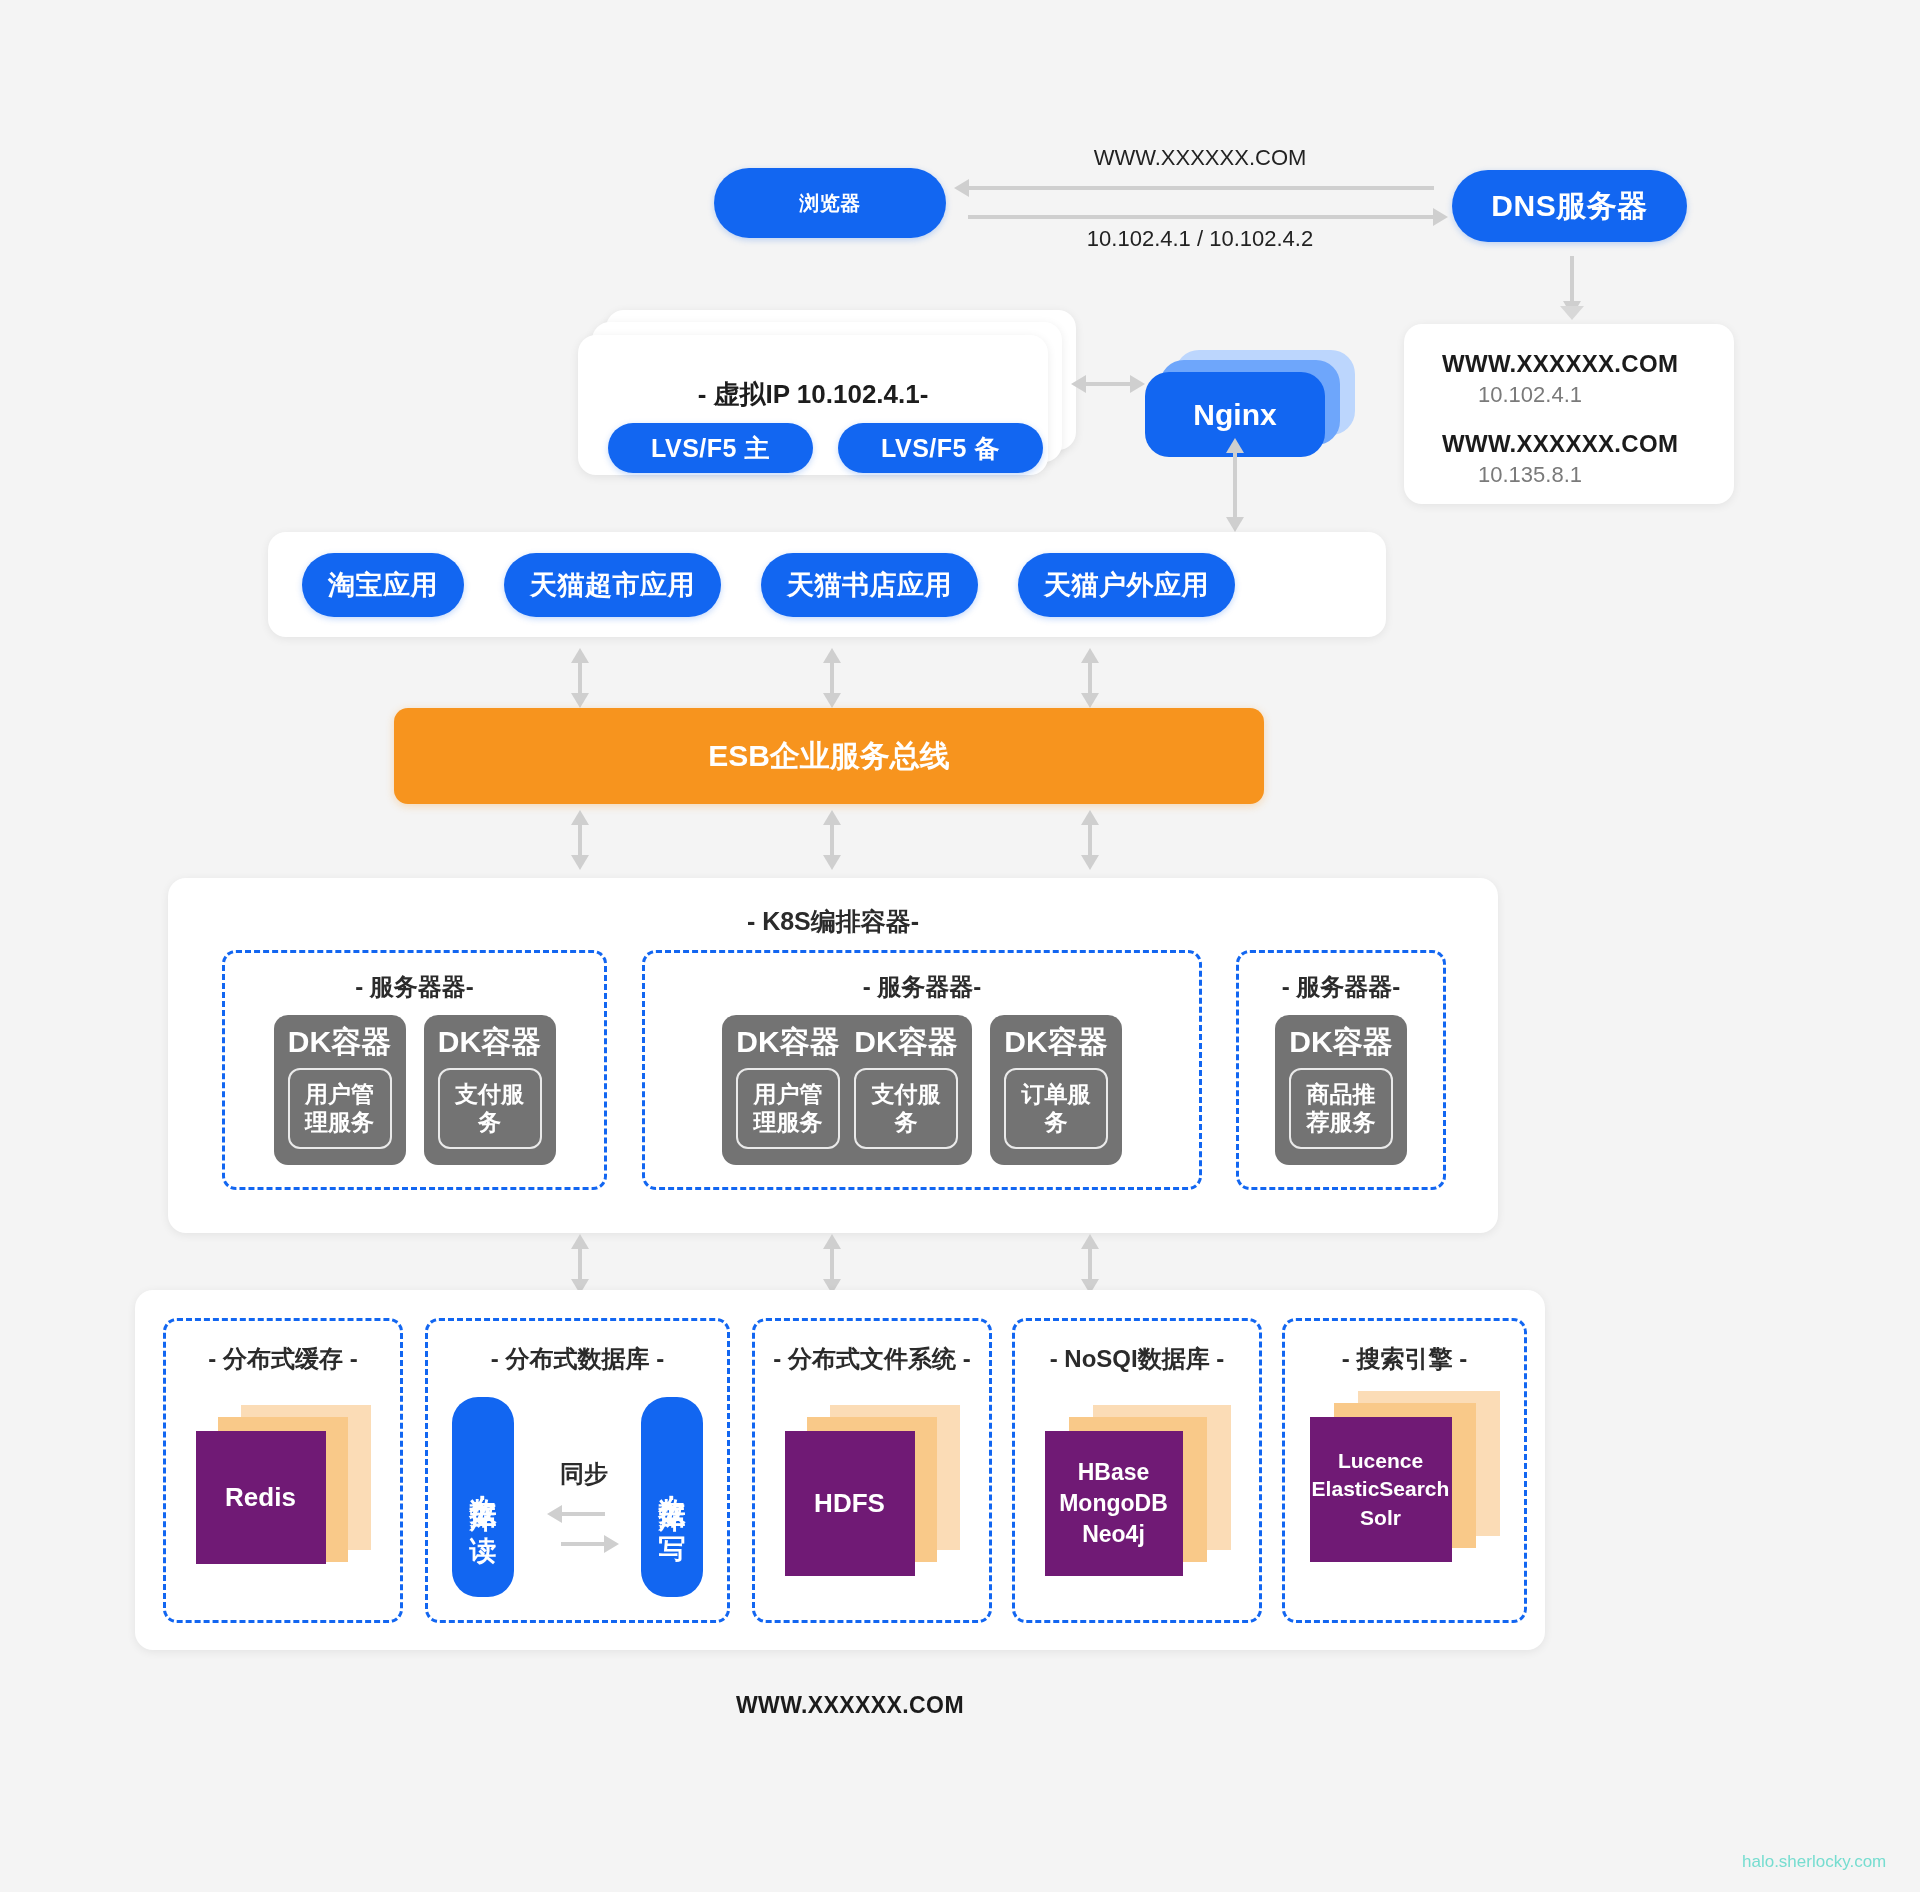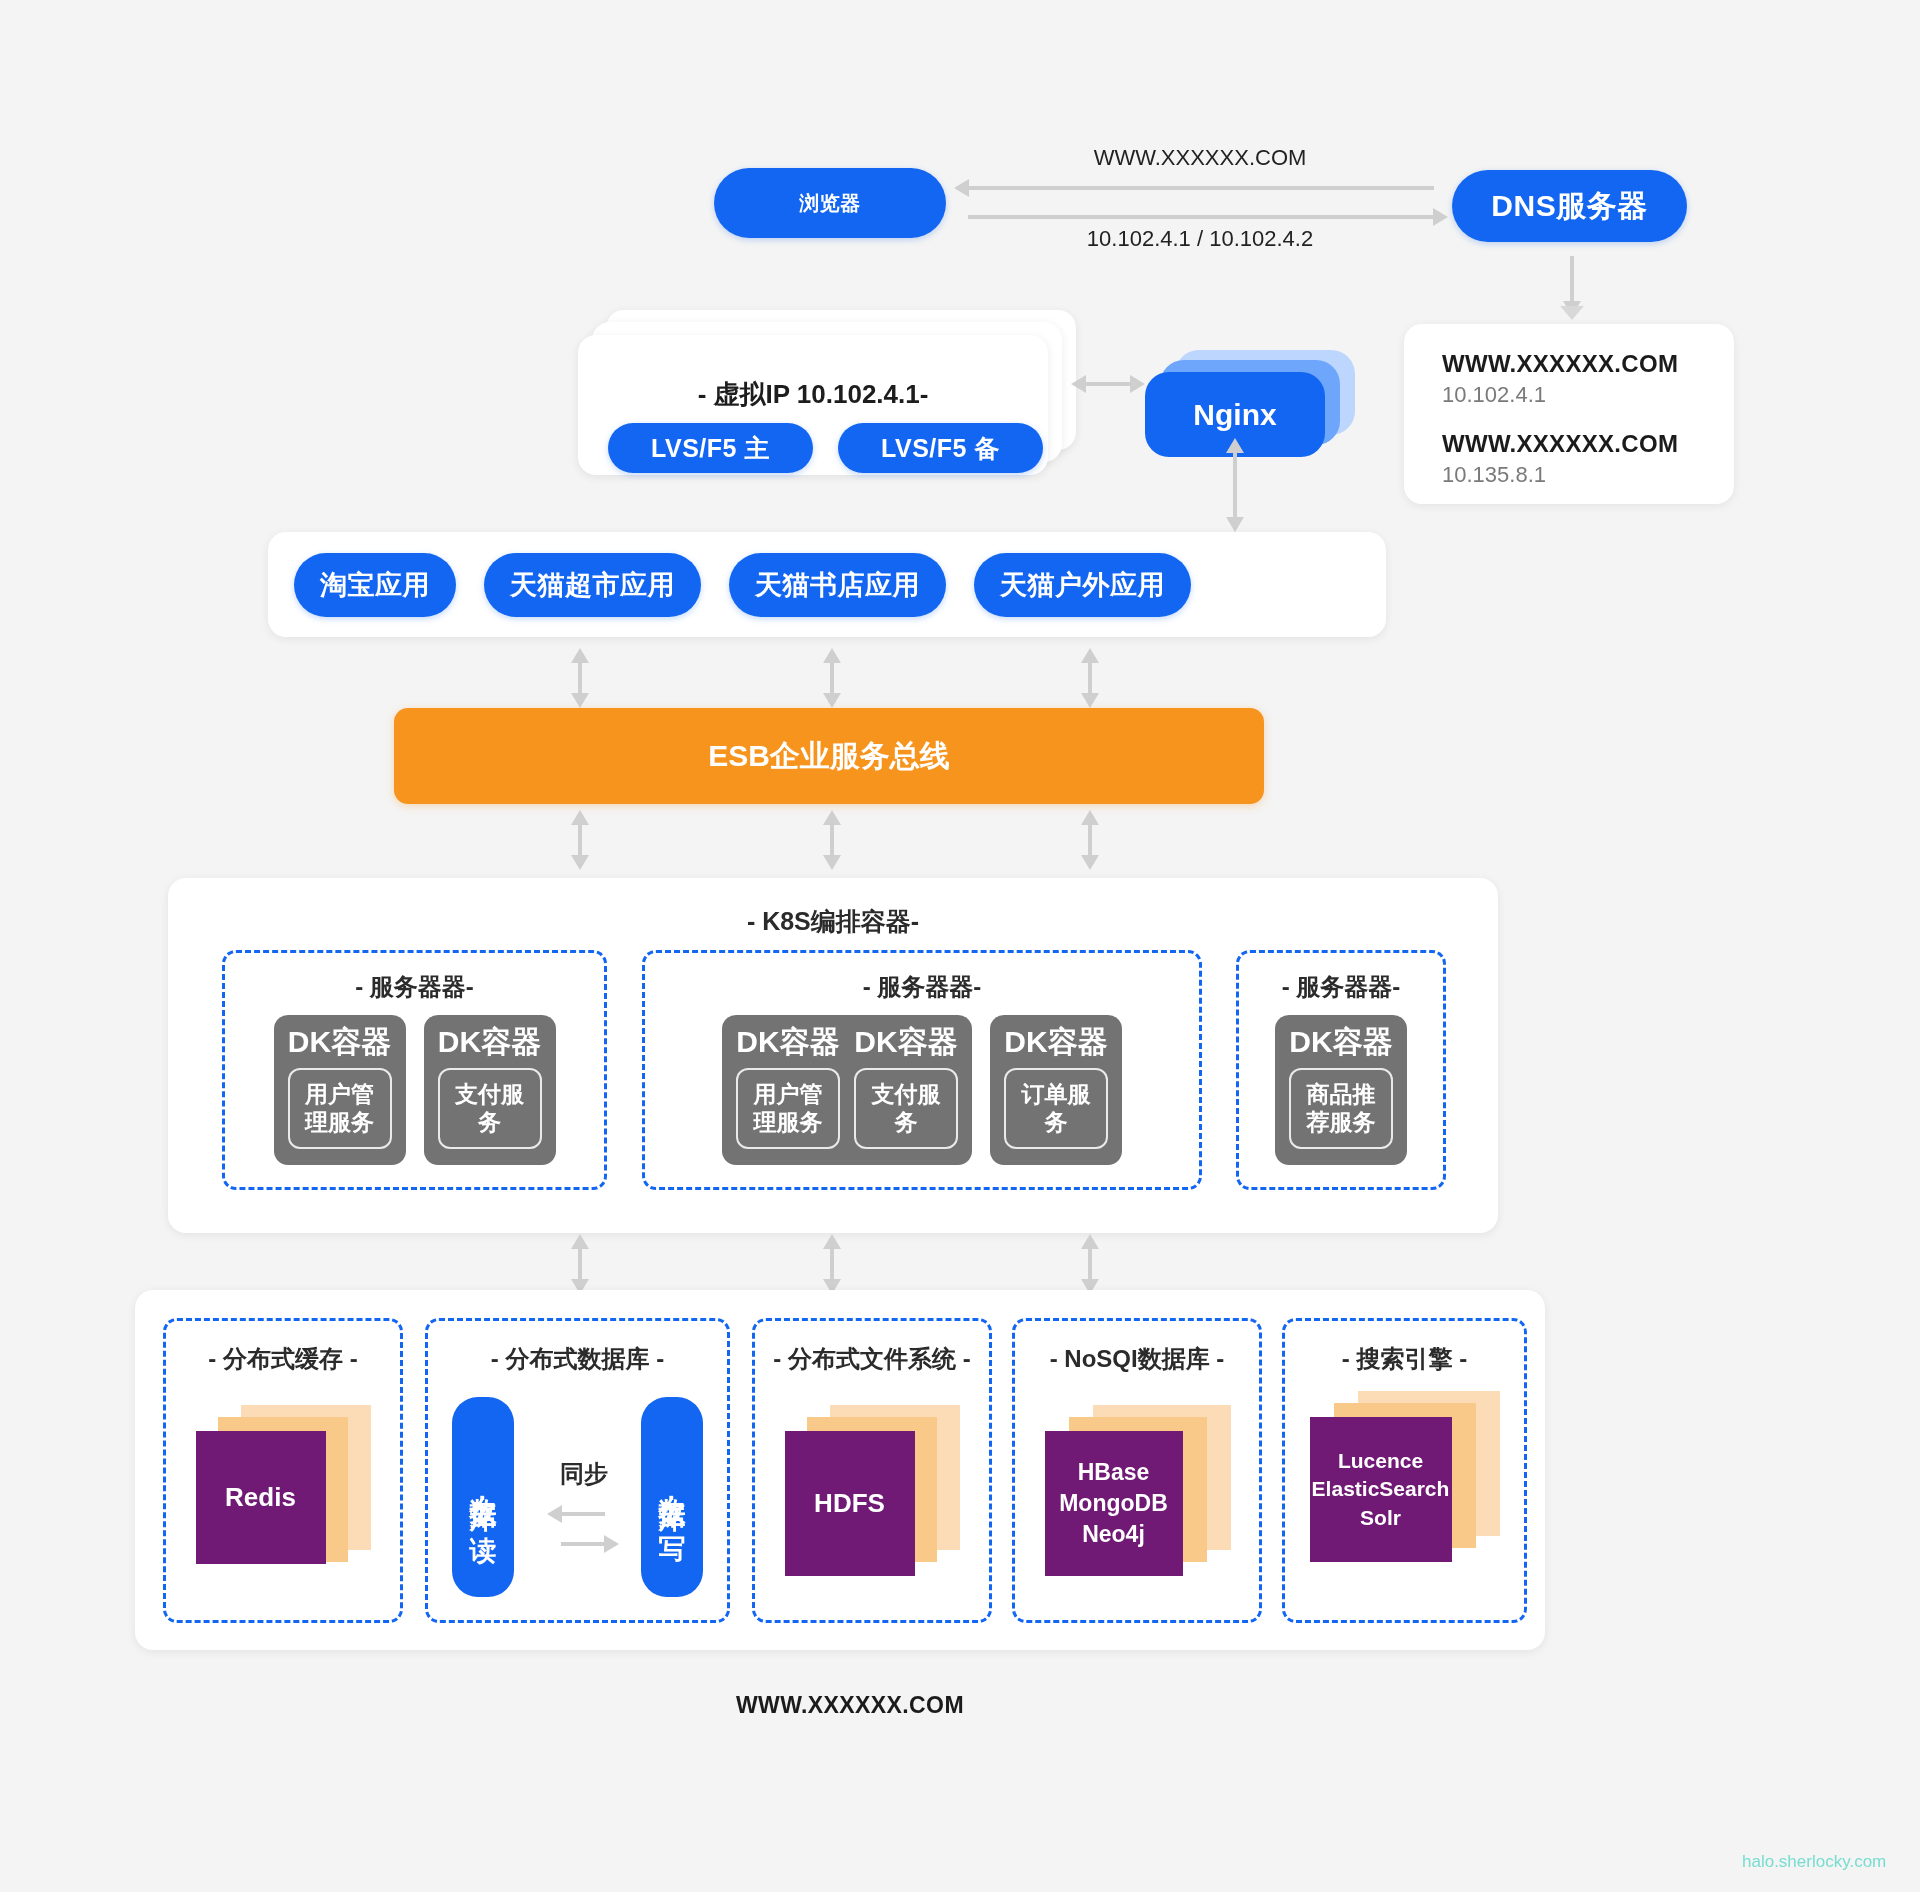--- a/index.html
+++ b/index.html
@@ -60,28 +60,28 @@
   #nginx-stack{position:absolute;left:1145px;top:318px;width:215px;height:110px;}
   #nginx-stack .layer{position:absolute;border-radius:24px;margin-top:32px;}
   #ng-l3{left:30px;top:0;width:180px;height:85px;background:#bcd6fd;}
   #ng-l2{left:15px;top:10px;width:180px;height:85px;background:#6ea6fb;}
   #ng-l1{left:0px;top:22px;width:180px;height:85px;background:#1266f1;
          display:flex;align-items:center;justify-content:center;color:#fff;font-weight:bold;font-size:30px;}
 
   
   #dns-record{position:absolute;left:1404px;top:324px;width:330px;height:180px;padding:26px 0 0 38px;box-sizing:border-box;}
   #dns-record .dom{font-size:24px;font-weight:bold;color:#1b1b1b;letter-spacing:.3px;}
-  #dns-record .ip{font-size:22px;color:#7a7a7a;margin-top:4px;}
+  #dns-record .ip{font-size:22px;color:#7a7a7a;margin-top:4px;margin-left:36px;}
   #dns-record .grp2{margin-top:22px;}
   #dns-tip{position:absolute;left:1560px;top:306px;width:0;height:0;
     border-left:12px solid transparent;border-right:12px solid transparent;border-top:14px solid #d8d8d8;}
 
   
   #app-card{position:absolute;left:268px;top:532px;width:1118px;height:105px;}
-  #app-row{position:absolute;left:268px;top:548px;width:1118px;height:74px;display:flex;align-items:center;gap:28px;padding-left:26px;box-sizing:border-box;}
+  #app-row{position:absolute;left:268px;top:548px;width:1118px;height:74px;display:flex;align-items:center;gap:40px;padding-left:34px;box-sizing:border-box;}
   #app-row .pill{height:64px;font-size:27px;padding:0 26px;}
 
   
   #esb{position:absolute;left:394px;top:708px;width:870px;height:96px;
        background:#f7941e;border-radius:14px;display:flex;align-items:center;justify-content:center;
        color:#fff;font-weight:bold;font-size:30px;box-shadow:0 2px 8px rgba(247,148,30,.3);}
 
   
   #k8s-card{position:absolute;left:168px;top:878px;width:1330px;height:355px;}
   #k8s-title{position:absolute;left:168px;top:905px;width:1330px;text-align:center;font-size:25px;color:#2b2b2b;font-weight:bold;}

